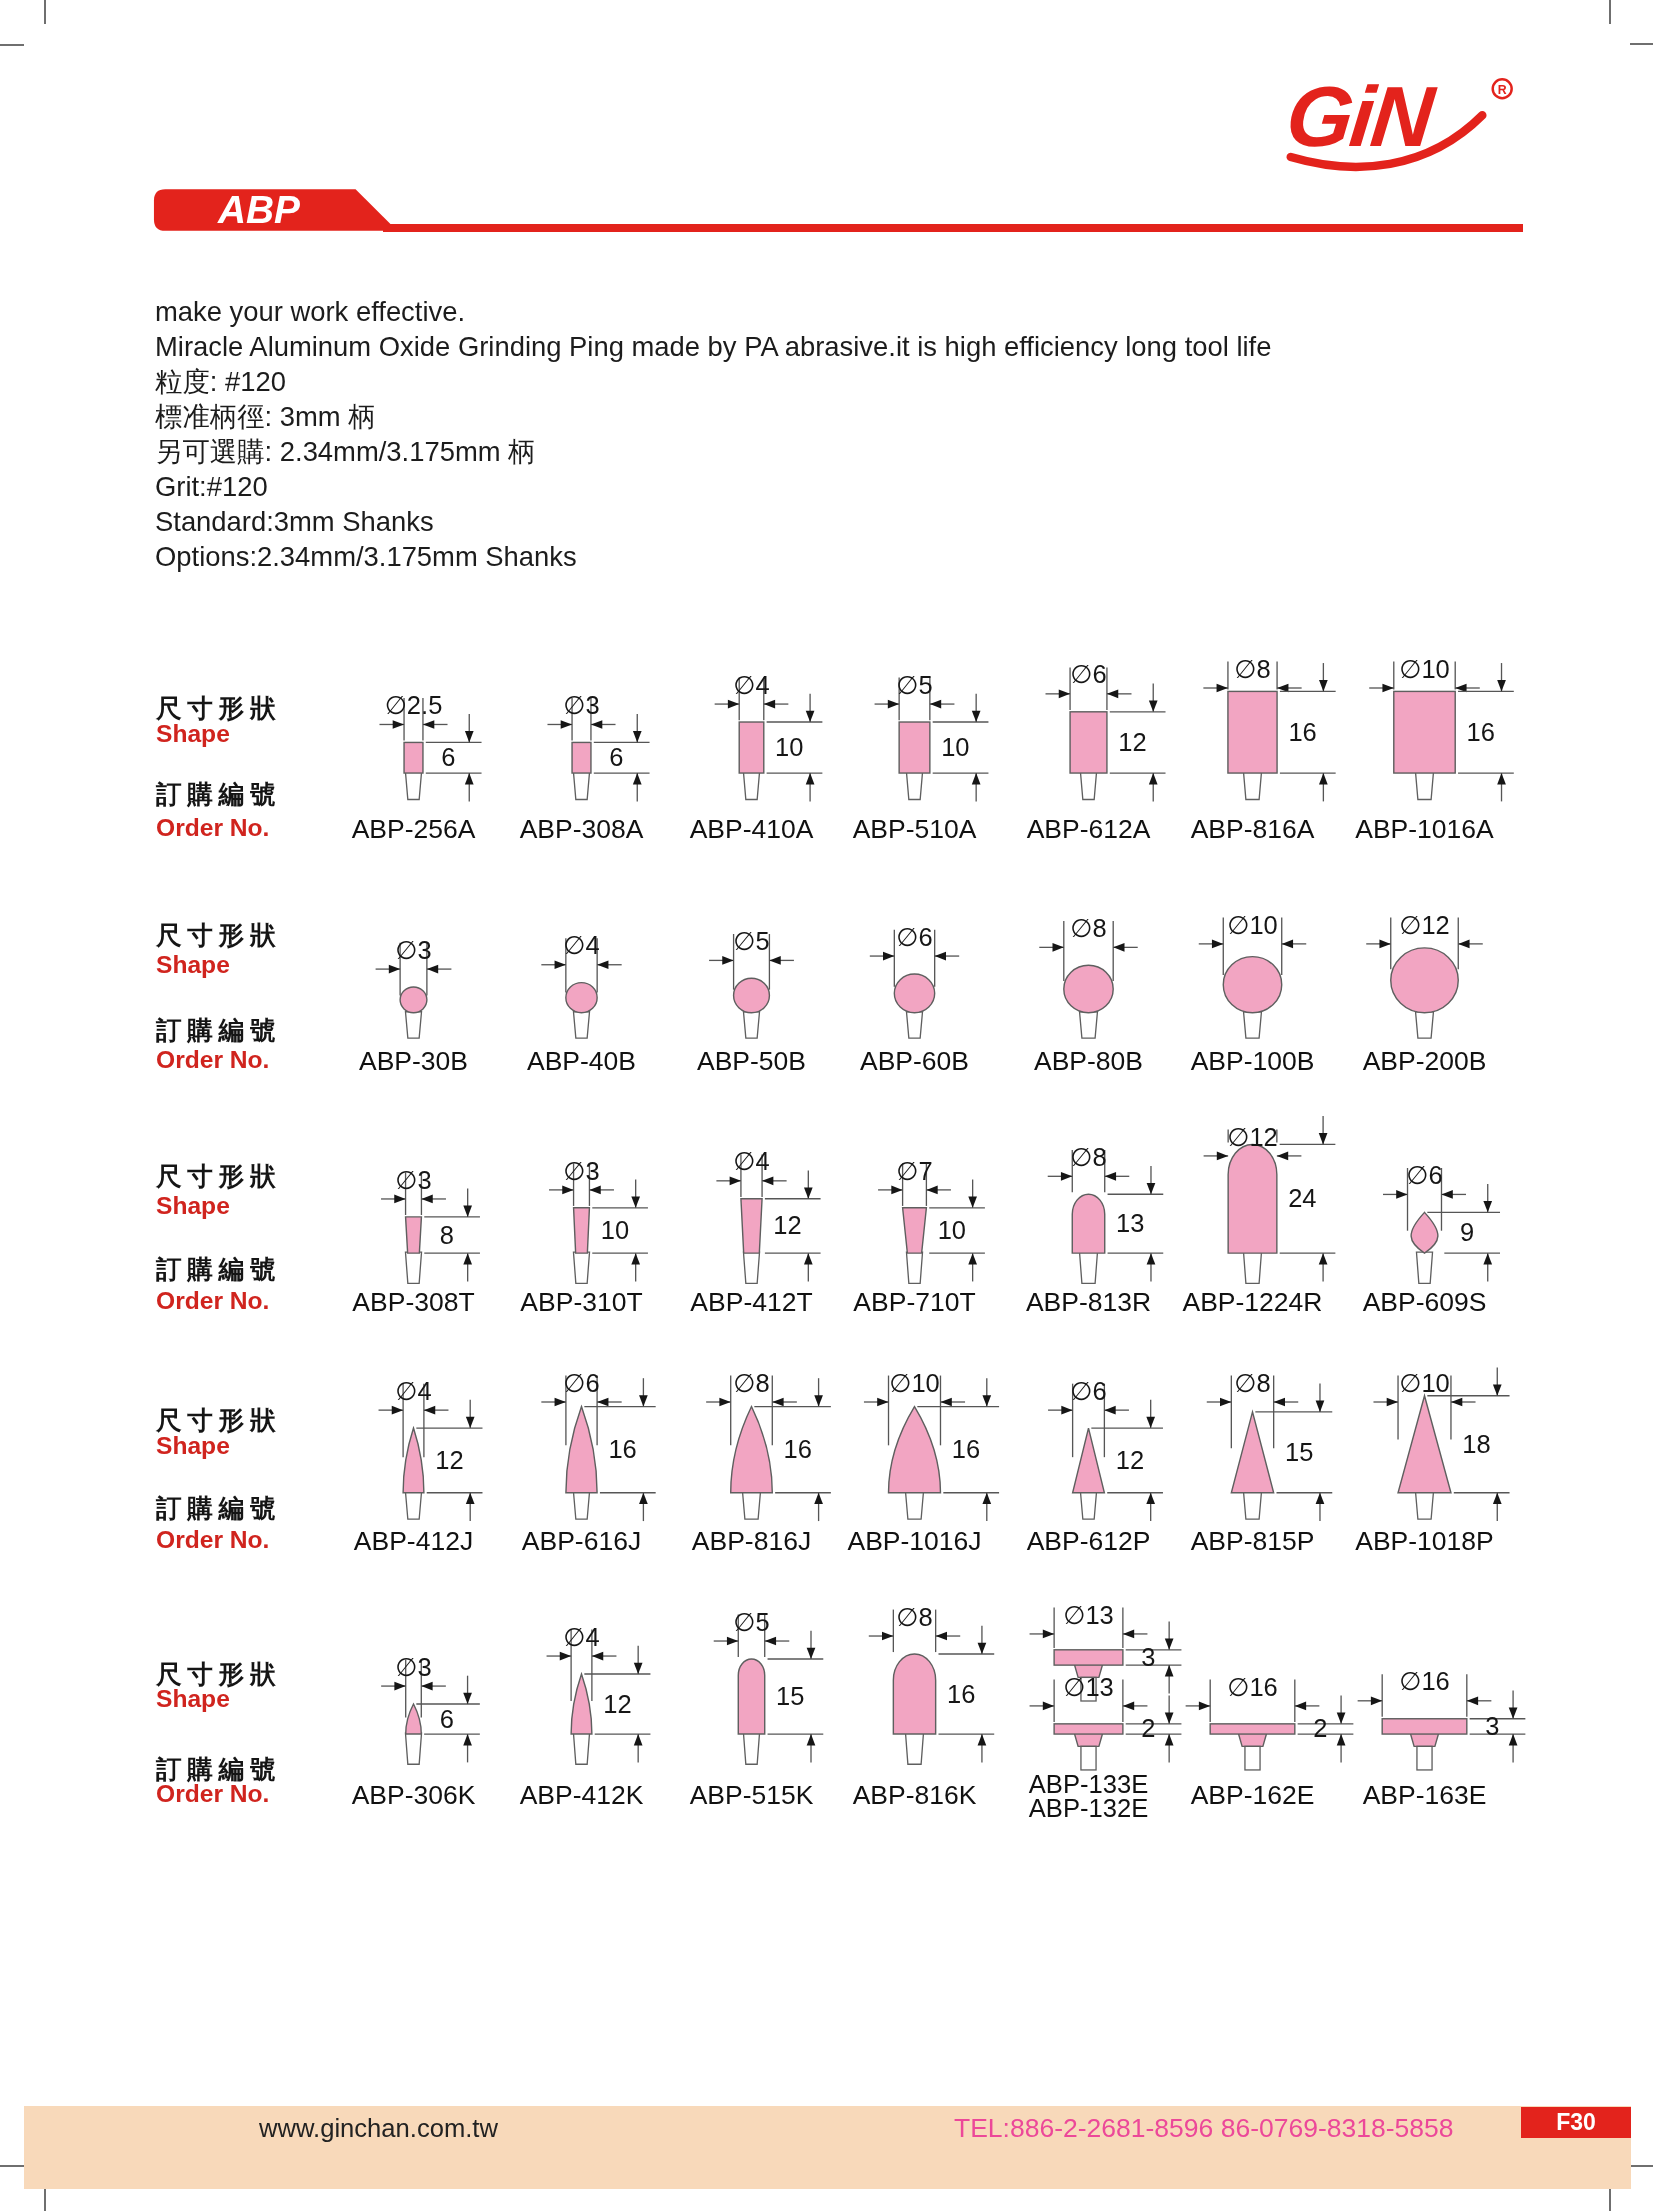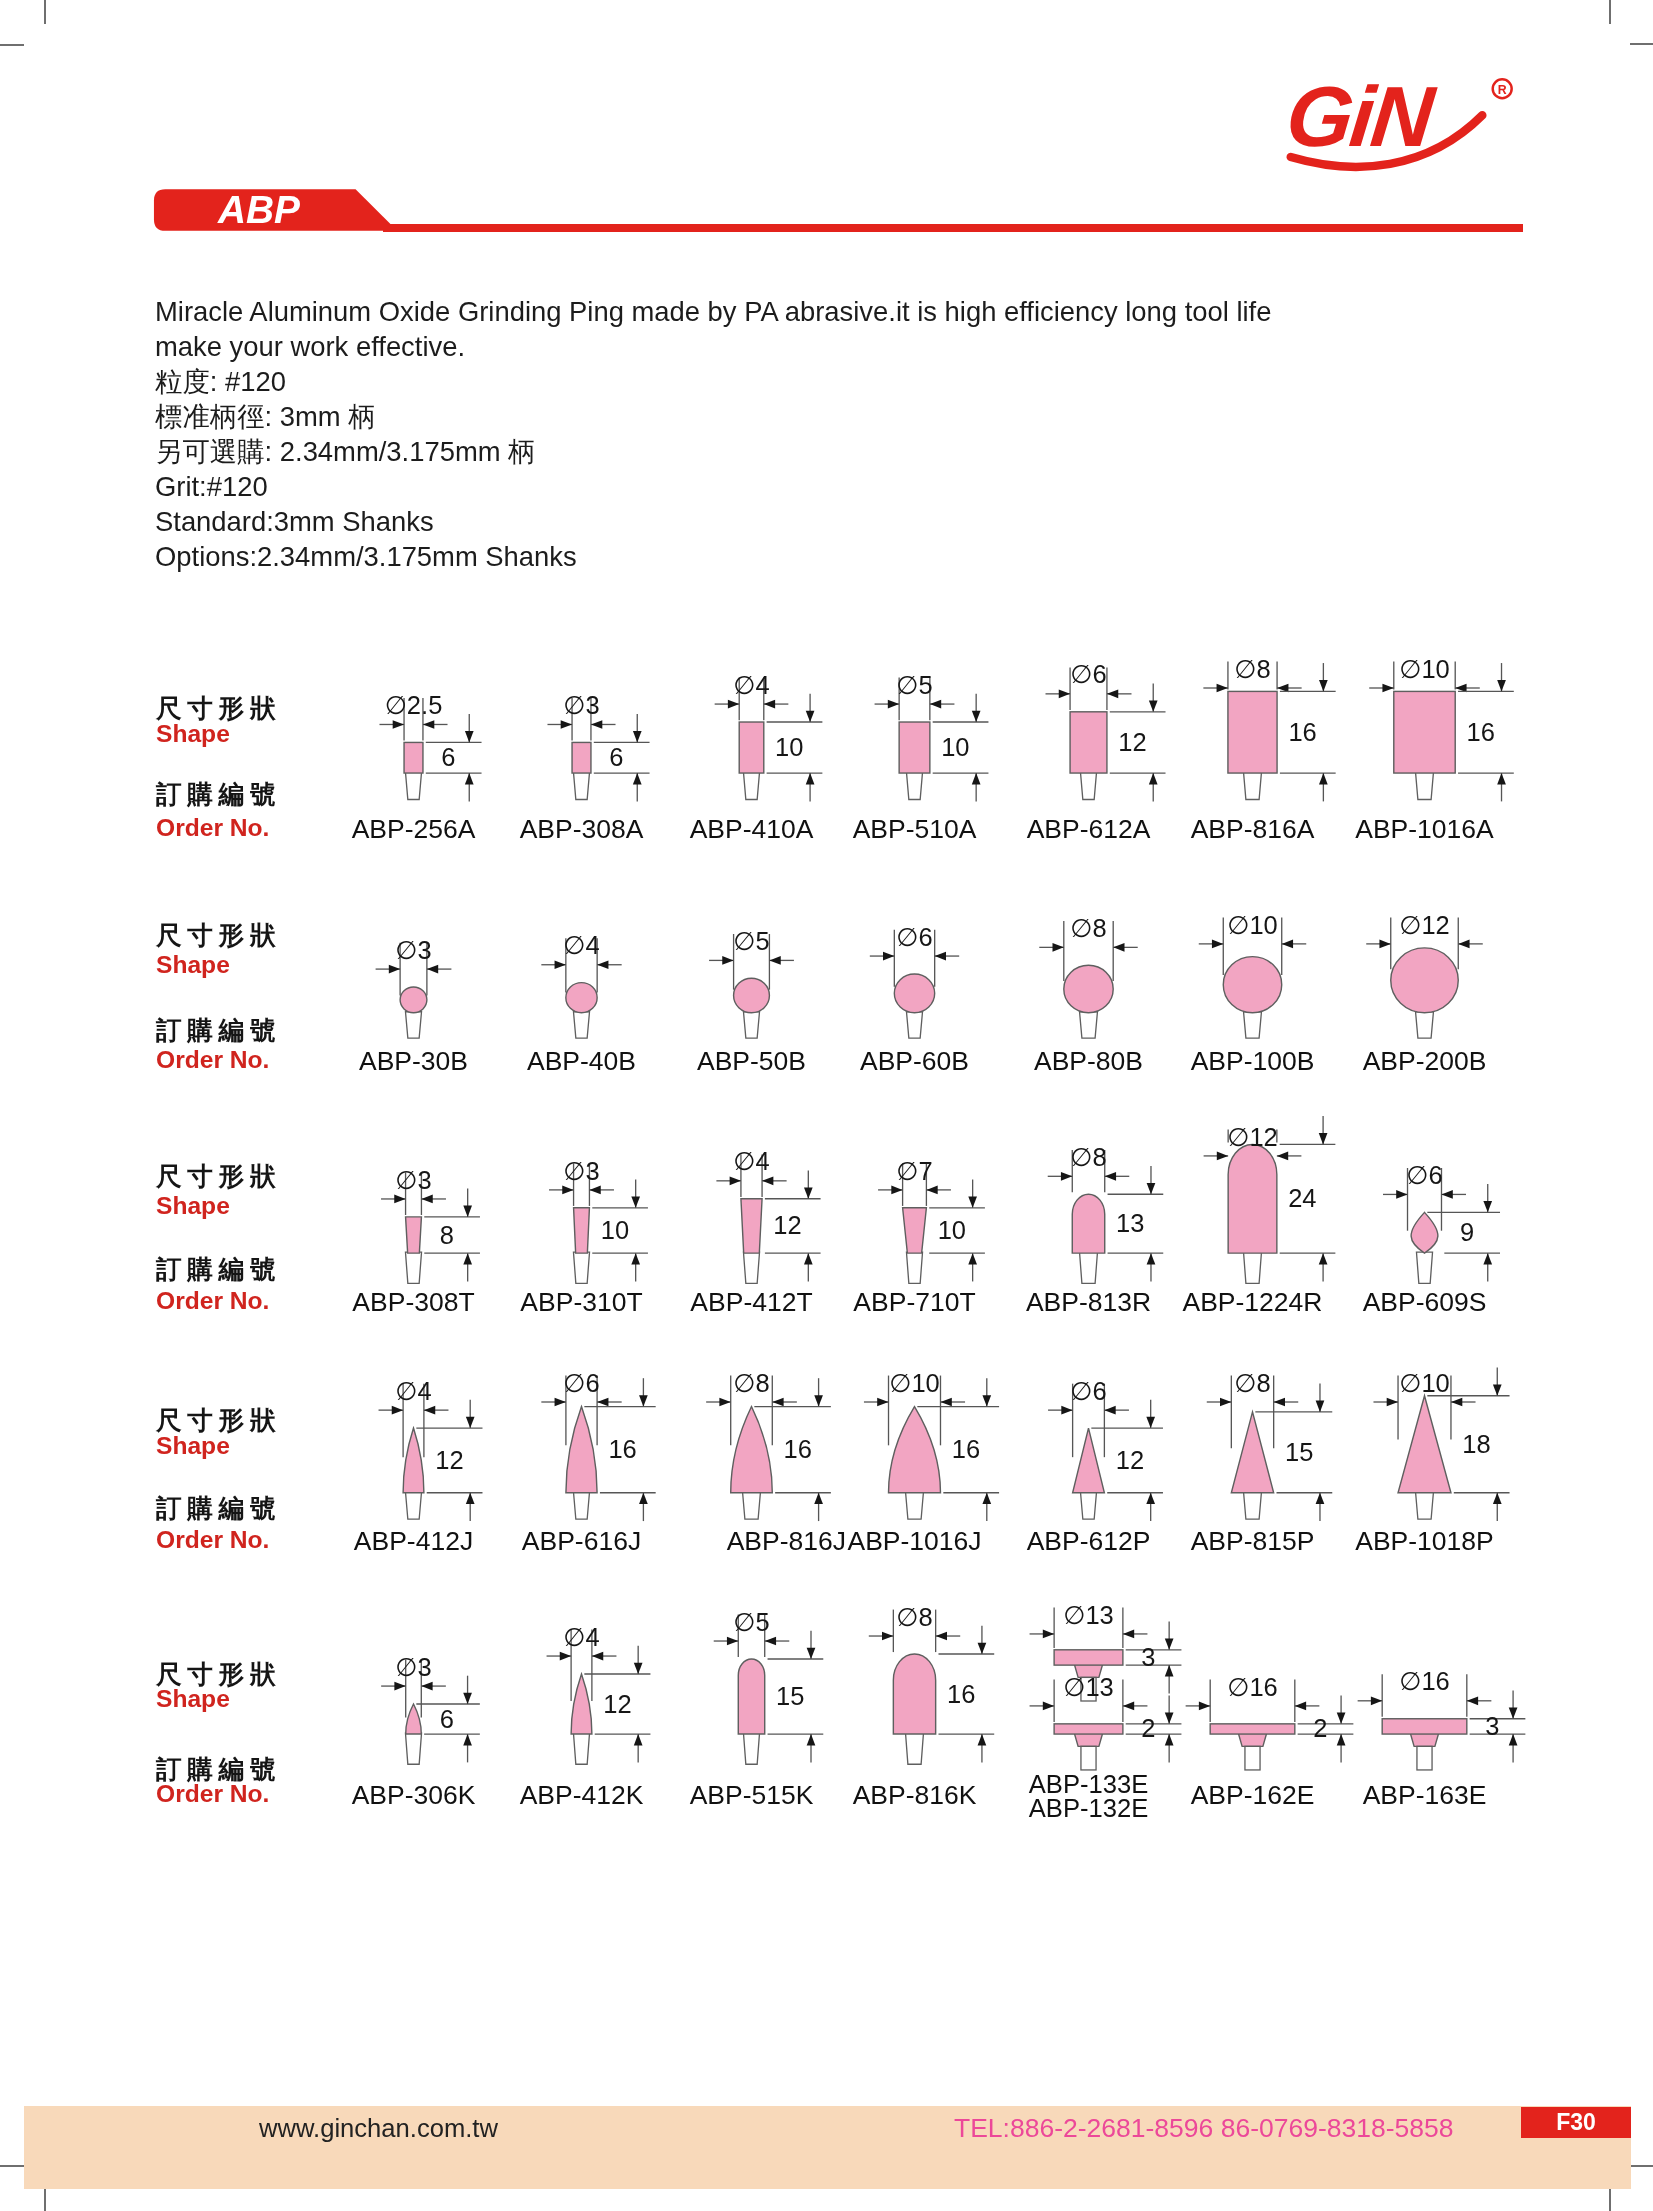--- a/index.html
+++ b/index.html
@@ -51,22 +51,22 @@
     <text x="247" y="32" font-size="13" font-weight="bold" fill="#e3231c" text-anchor="middle" font-family="Liberation Sans, DejaVu Sans, sans-serif">R</text>
   </svg>
 
   <svg id="badge-svg" width="248" height="44" viewBox="0 0 262 46">
     <path d="M13 1 H214 L258 45 H13 Q1 45 1 33 V13 Q1 1 13 1 Z" fill="#e3231c"></path>
     <text x="112" y="37" text-anchor="middle" font-size="41" font-weight="bold" font-style="italic" fill="#ffffff" font-family="Liberation Sans, DejaVu Sans, sans-serif">ABP</text>
   </svg>
   <div id="header-rule" style="background:#e3231c;"></div>
 
   <div id="desc">
+    <div class="desc-line">make your work effective.</div>
     <div class="desc-line">Miracle Aluminum Oxide Grinding Ping made by PA abrasive.it is high efficiency long tool life</div>
-    <div class="desc-line">make your work effective.</div>
     <div class="desc-line">粒度: #120</div>
     <div class="desc-line">標准柄徑: 3mm 柄</div>
     <div class="desc-line">另可選購: 2.34mm/3.175mm 柄</div>
     <div class="desc-line">Grit:#120</div>
     <div class="desc-line">Standard:3mm Shanks</div>
     <div class="desc-line">Options:2.34mm/3.175mm Shanks</div>
   </div>
 
   <div id="footer-bar" style="background:#f8d9ba;"></div>
   <div id="website">www.ginchan.com.tw</div>
@@ -488,21 +488,21 @@
       <polygon points="122,37 134,32.4 134,41.6" fill="#161616"></polygon>
       <text x="100" y="26" text-anchor="middle" font-size="27" fill="#161616" font-family="Liberation Sans, DejaVu Sans, sans-serif">∅8</text>
       <line x1="103" y1="41.8" x2="184" y2="41.8" stroke="#565656" stroke-width="1.4"></line>
       <line x1="125" y1="133" x2="184" y2="133" stroke="#565656" stroke-width="1.4"></line>
       <line x1="171" y1="11.799999999999997" x2="171" y2="41.8" stroke="#565656" stroke-width="1.4"></line>
       <polygon points="171,41.8 166.4,29.799999999999997 175.6,29.799999999999997" fill="#161616"></polygon>
       <line x1="171" y1="163" x2="171" y2="133" stroke="#565656" stroke-width="1.4"></line>
       <polygon points="171,133 166.4,145 175.6,145" fill="#161616"></polygon>
       <text x="149" y="96.4" text-anchor="middle" font-size="27" fill="#161616" font-family="Liberation Sans, DejaVu Sans, sans-serif">16</text>
     </svg>
-    <div class="orderno" style="left: 657px; top: 1526px; text-align: right;">ABP-816J</div>
+    <div class="orderno" style="left: 657px; top: 1526px;">ABP-816J</div>
     <svg width="189" height="156" class="cell" style="left:820px;top:1367px" viewBox="0 0 200 165">
       <polygon points="90.5,132 109.5,132 107,161 93,161" fill="#fff" stroke="#5f5f5f" stroke-width="1.4"></polygon>
       <path d="M 100 41.8 Q 127.5 87.4 127.5 133 L 72.5 133 Q 72.5 87.4 100 41.8 Z" fill="#f2a5c2" stroke="#5f5f5f" stroke-width="1.5"></path>
       <line x1="72.5" y1="9" x2="72.5" y2="82.84" stroke="#565656" stroke-width="1.4"></line>
       <line x1="127.5" y1="9" x2="127.5" y2="82.84" stroke="#565656" stroke-width="1.4"></line>
       <line x1="46.5" y1="37" x2="72.5" y2="37" stroke="#565656" stroke-width="1.4"></line>
       <polygon points="72.5,37 60.5,32.4 60.5,41.6" fill="#161616"></polygon>
       <line x1="127.5" y1="37" x2="153.5" y2="37" stroke="#565656" stroke-width="1.4"></line>
       <polygon points="127.5,37 139.5,32.4 139.5,41.6" fill="#161616"></polygon>
       <text x="100" y="26" text-anchor="middle" font-size="27" fill="#161616" font-family="Liberation Sans, DejaVu Sans, sans-serif">∅10</text>

